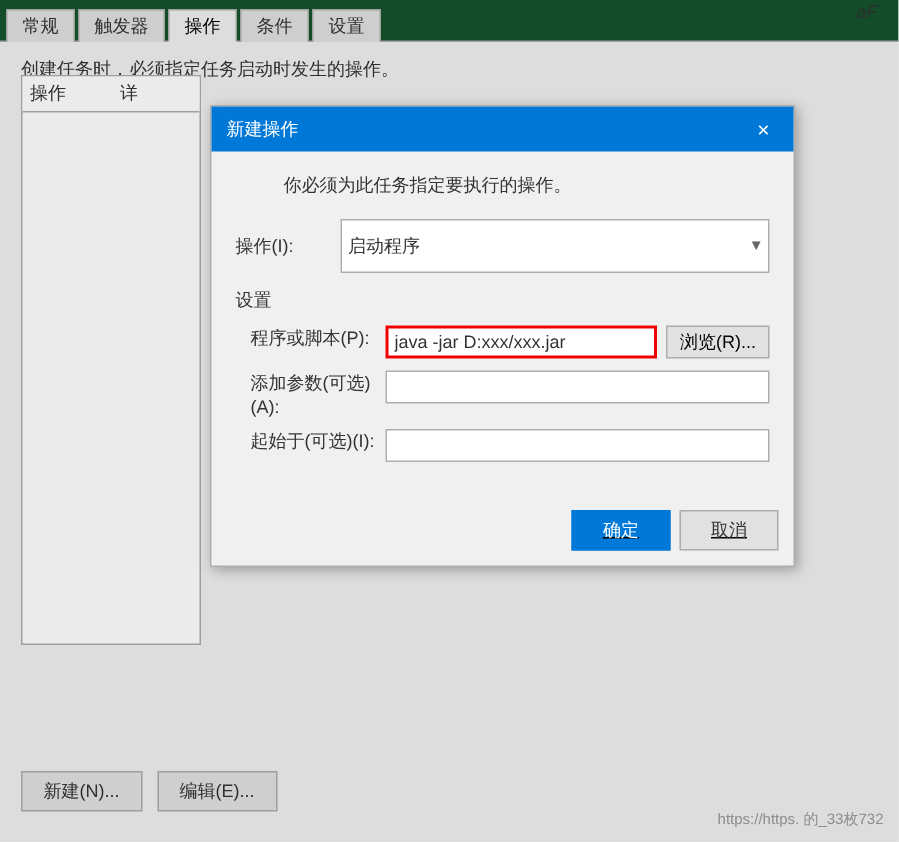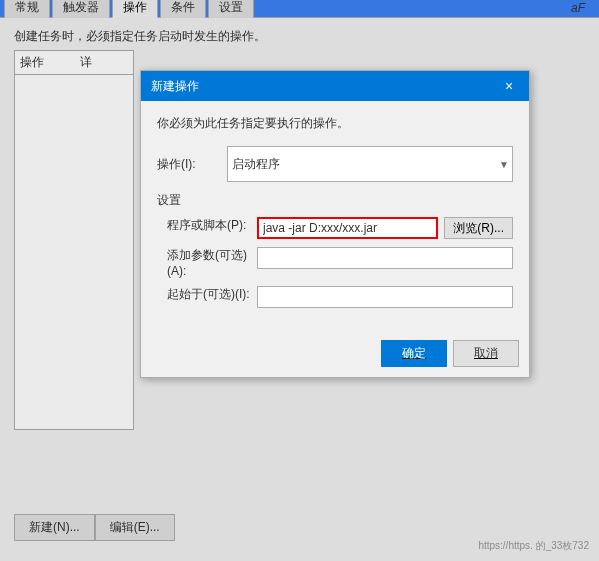--- a/index.html
+++ b/index.html
@@ -22,25 +22,25 @@
       width: 599px;
       height: 561px;
       background: #f0f0f0;
       position: relative;
     }
 
     
     .tab-bar {
       display: flex;
       align-items: flex-end;
-      background: #3b82f6;
+      background: #14532d;
       padding-top: 4px;
       padding-left: 4px;
       border-bottom: 1px solid #adadad;
-      height: 18px;
+      height: 28px;
     }
 
     .tab {
       padding: 3px 10px;
       border: 1px solid #adadad;
       background: #e0e0e0;
       margin-right: 2px;
       cursor: pointer;
       height: 22px;
       display: flex;
@@ -97,21 +97,21 @@
     .left-panel-header-col:first-child {
       width: 60px;
     }
 
     
     .bottom-buttons {
       position: absolute;
       bottom: 20px;
       left: 14px;
       display: flex;
-      gap: 0;
+      gap: 10px;
     }
 
     .btn {
       padding: 4px 14px;
       border: 1px solid #adadad;
       background: #e1e1e1;
       font-size: 12px;
       cursor: pointer;
       color: #333;
       min-width: 70px;
@@ -171,20 +171,21 @@
     }
 
     .modal-body {
       padding: 14px 16px 16px;
     }
 
     .modal-description {
       font-size: 12px;
       color: #333;
       margin-bottom: 14px;
+      margin-left: 32px;
     }
 
     .form-row {
       display: flex;
       align-items: center;
       margin-bottom: 10px;
     }
 
     .form-label {
       font-size: 12px;

